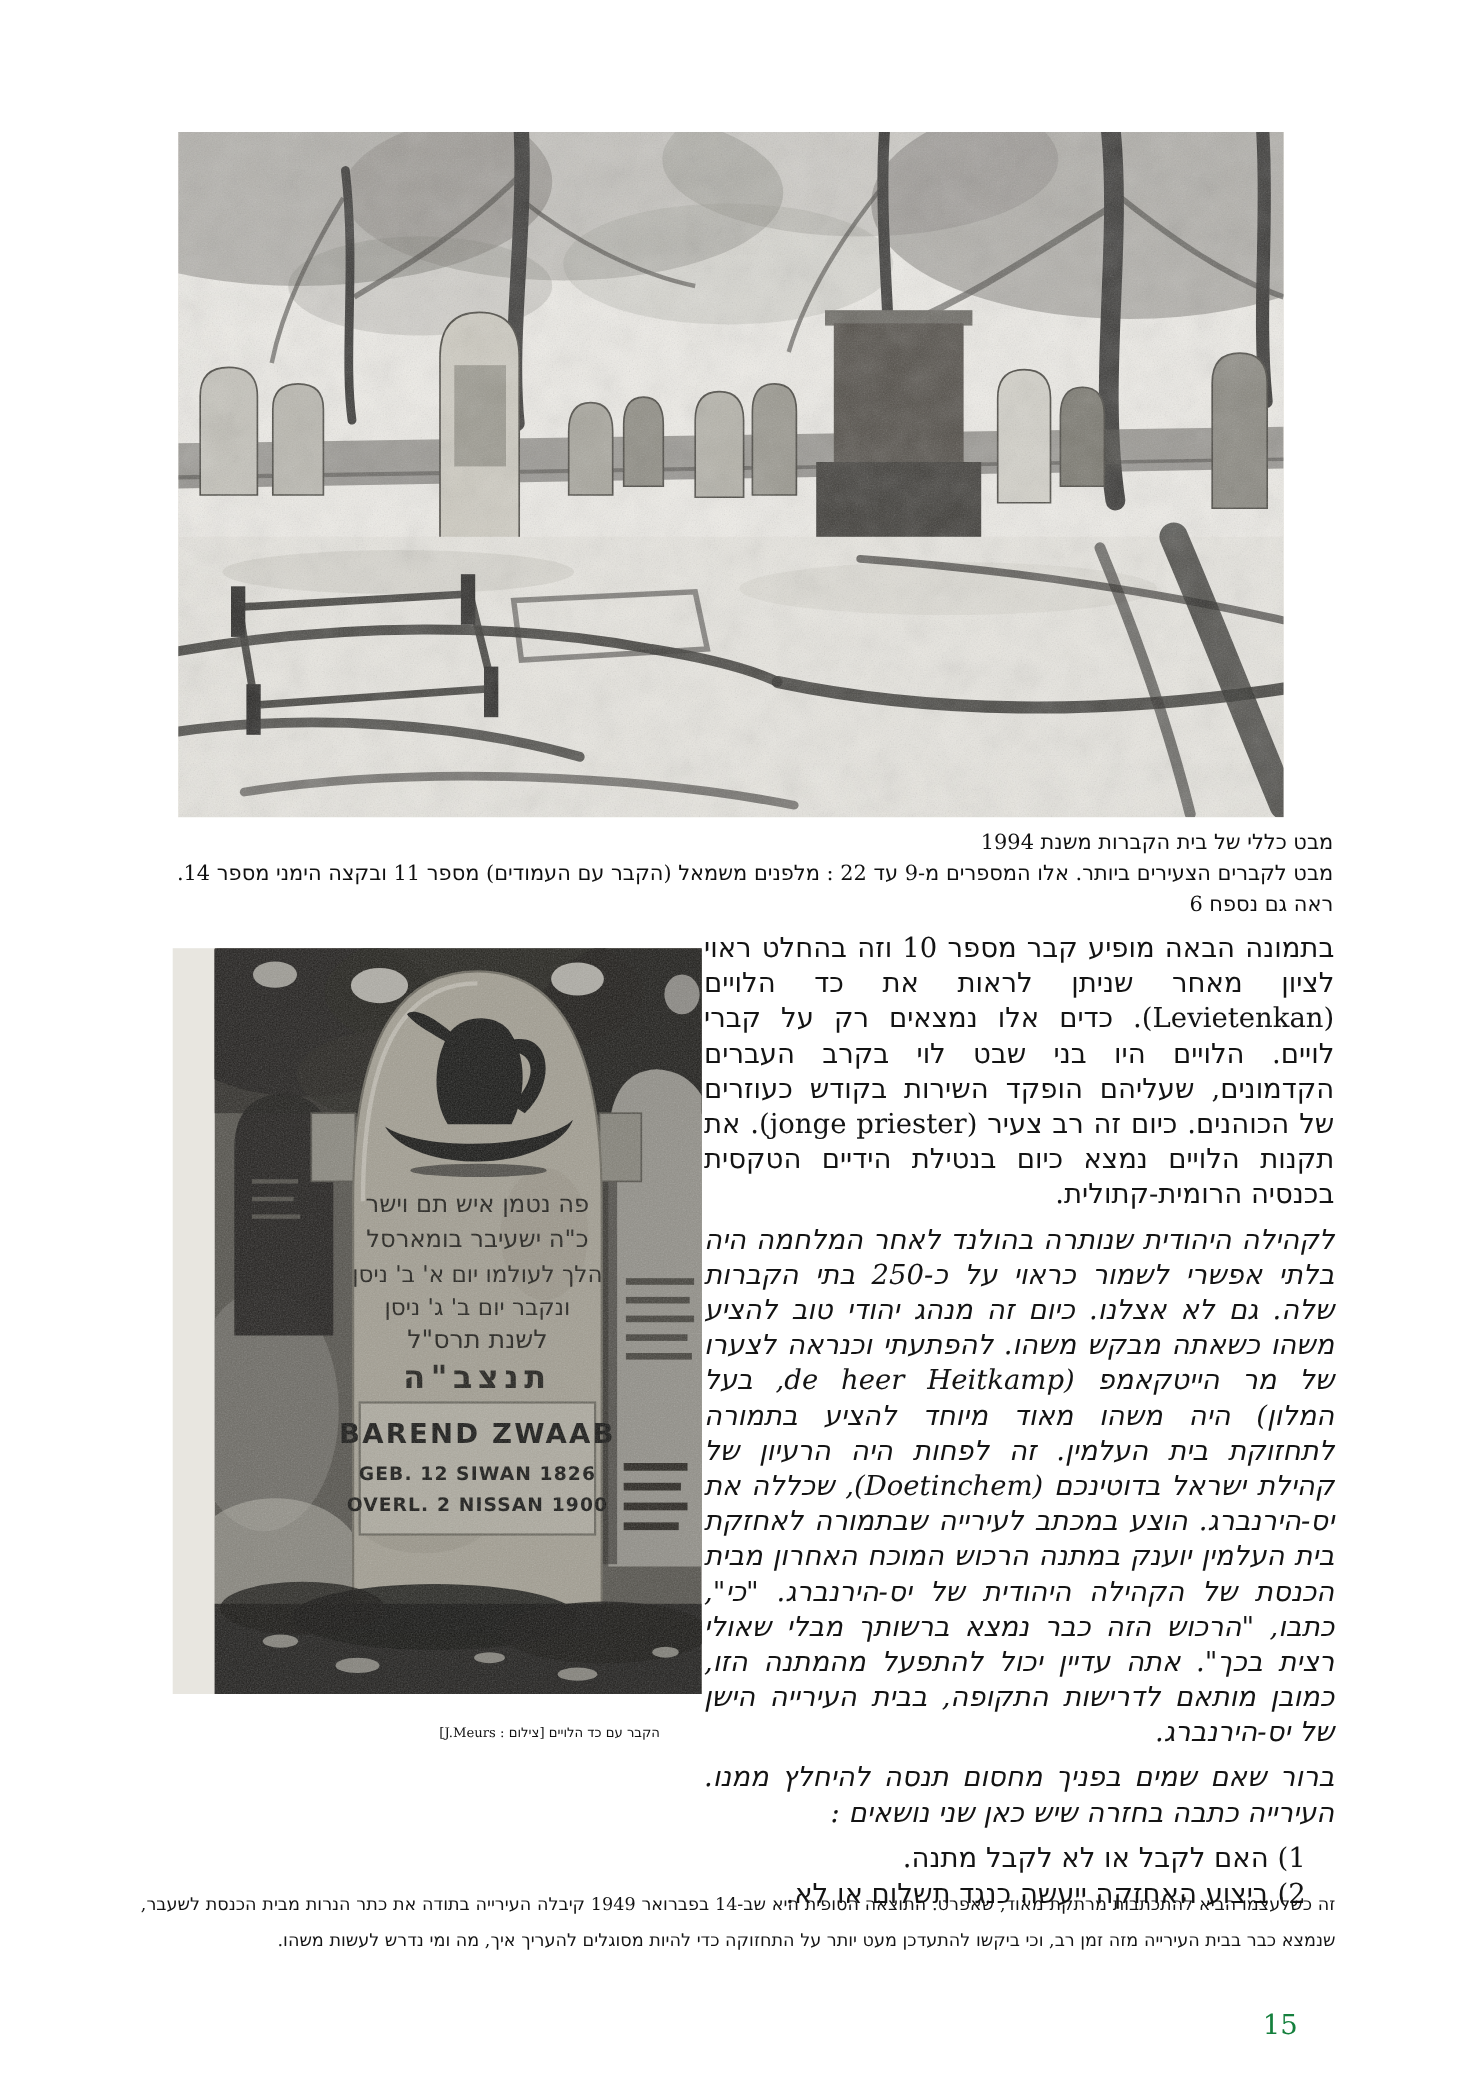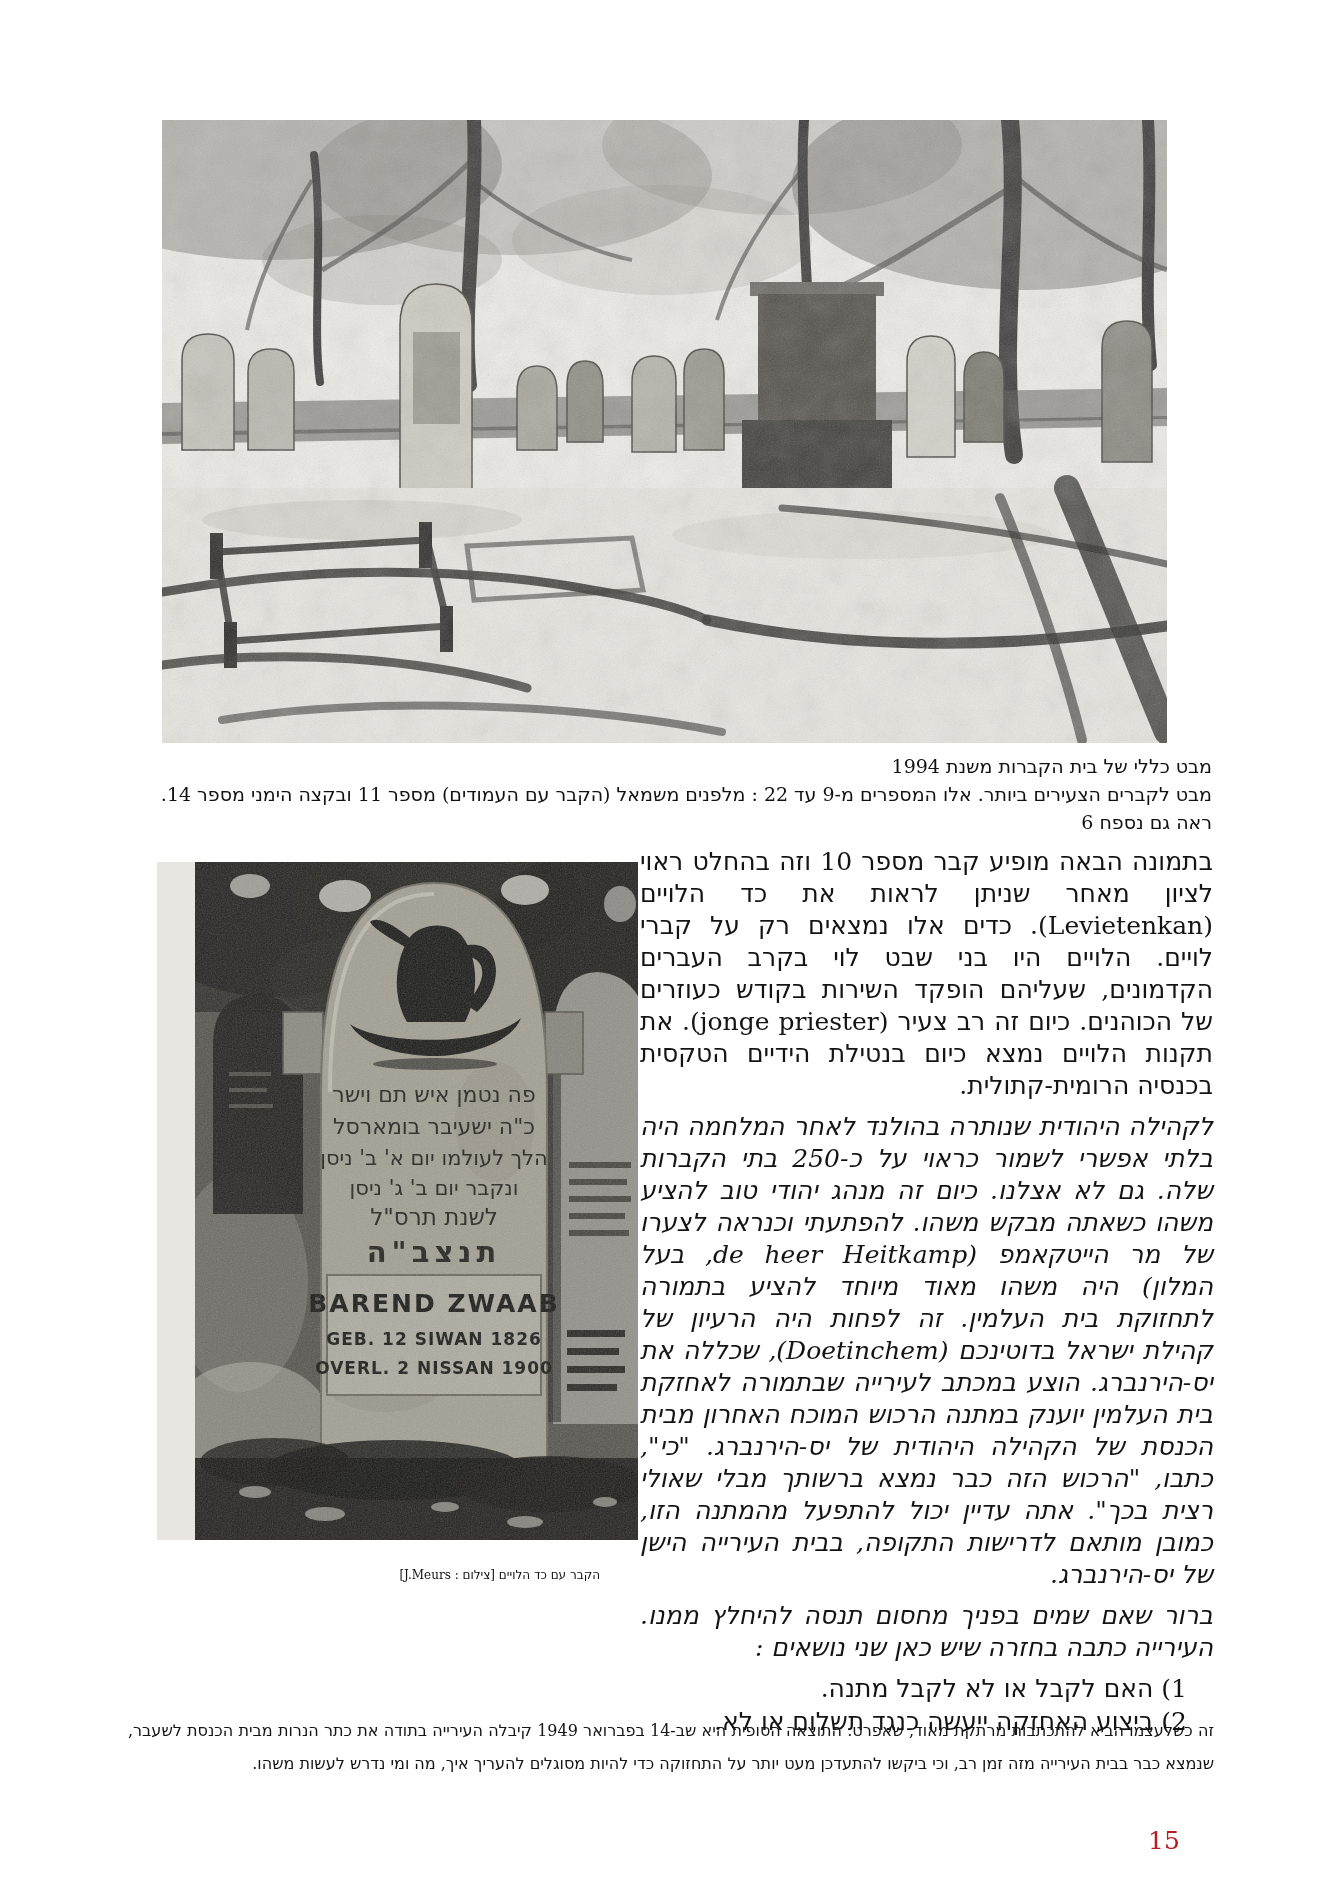--- a/index.html
+++ b/index.html
@@ -24,21 +24,21 @@
     margin:12px 0 10px 0;font-size:26px;font-weight:bold;line-height:30px;
   }
   #article .para{margin-top:9px;font-style:italic;}
   #article ul{list-style:none;margin:9px 0 0 0;padding:0;}
   #article li{margin:0 0 1px 0;padding-right:26px;}
   #para4{
     position:absolute;left:128px;top:1714px;width:1086px;
     direction:rtl;text-align:justify;font-size:16px;line-height:33px;margin:0;
   }
   #page-number{
-    position:absolute;left:1148px;top:1826px;font-size:25px;color:#b91c1c;
+    position:absolute;left:1148px;top:1826px;font-size:25px;color:#15803d;
   }
   svg{display:block;}
 </style>
 </head>
 <body>
 
 <div class="photo" id="photo1">
   <svg width="1005" height="623" viewBox="0 0 1005 623">
     <defs>
       <filter id="grain1" x="0" y="0" width="100%" height="100%">

